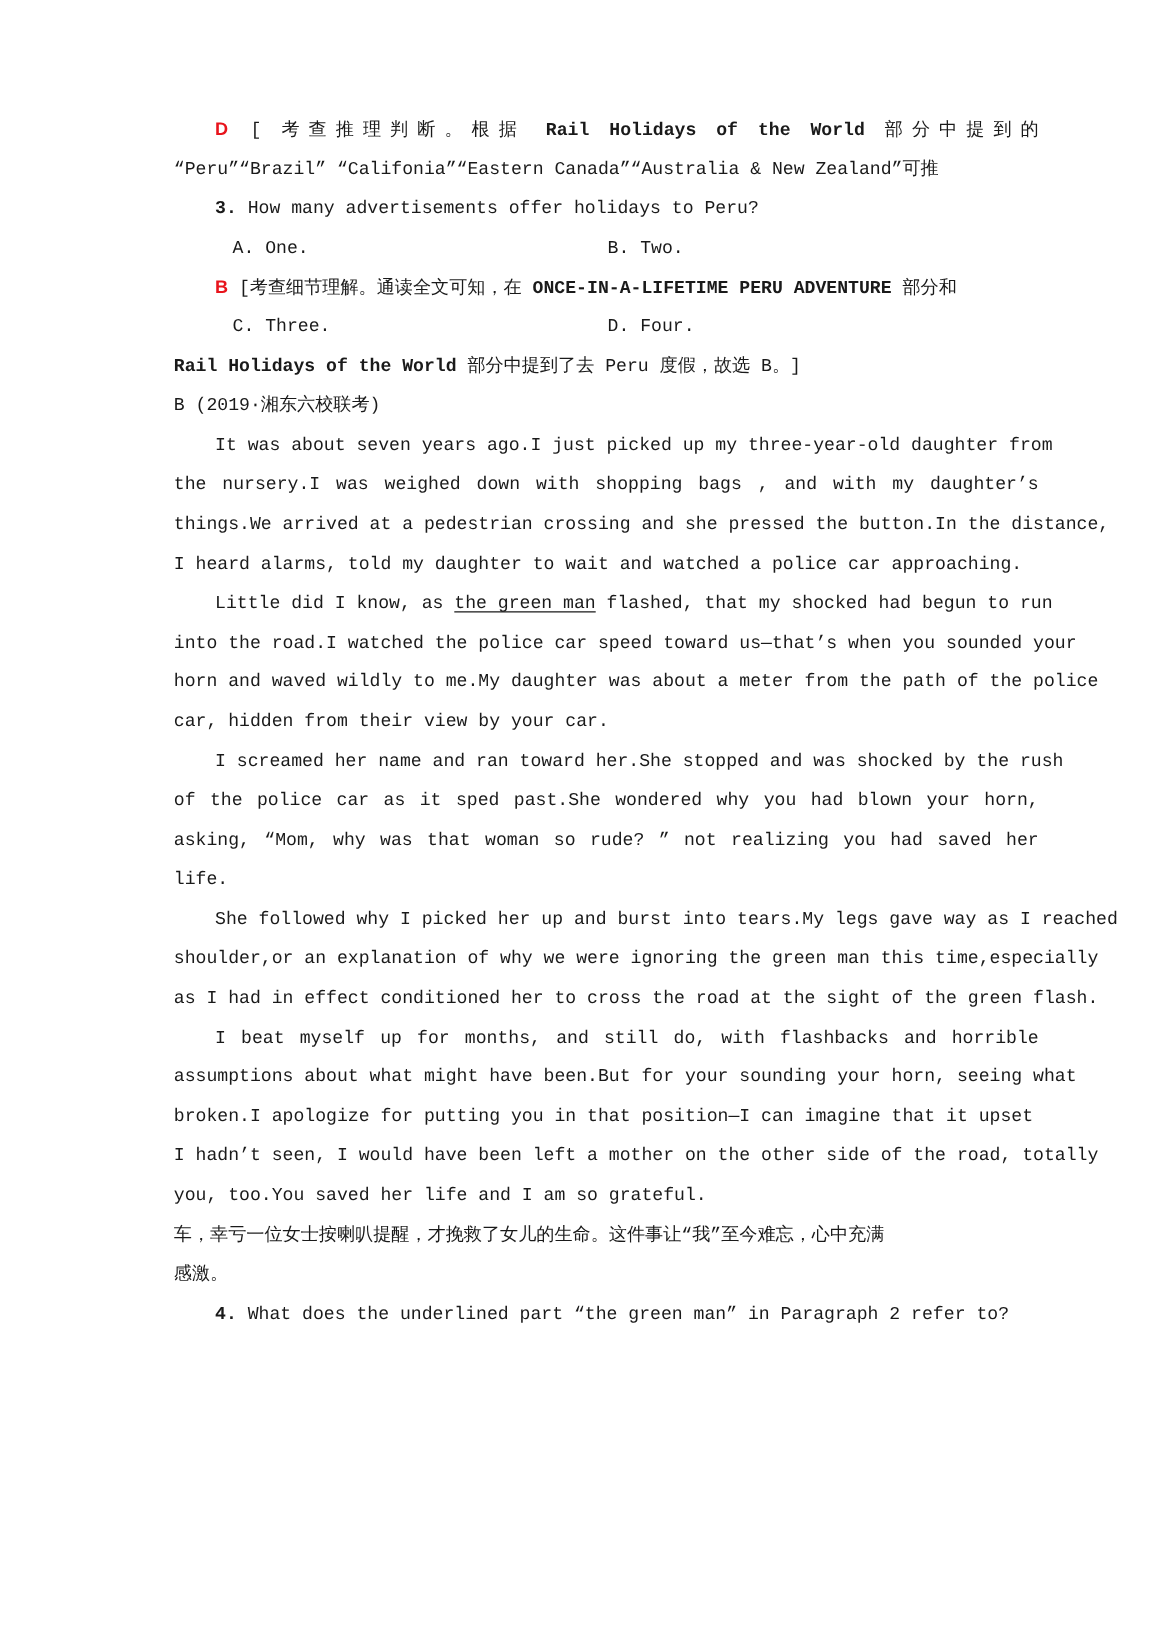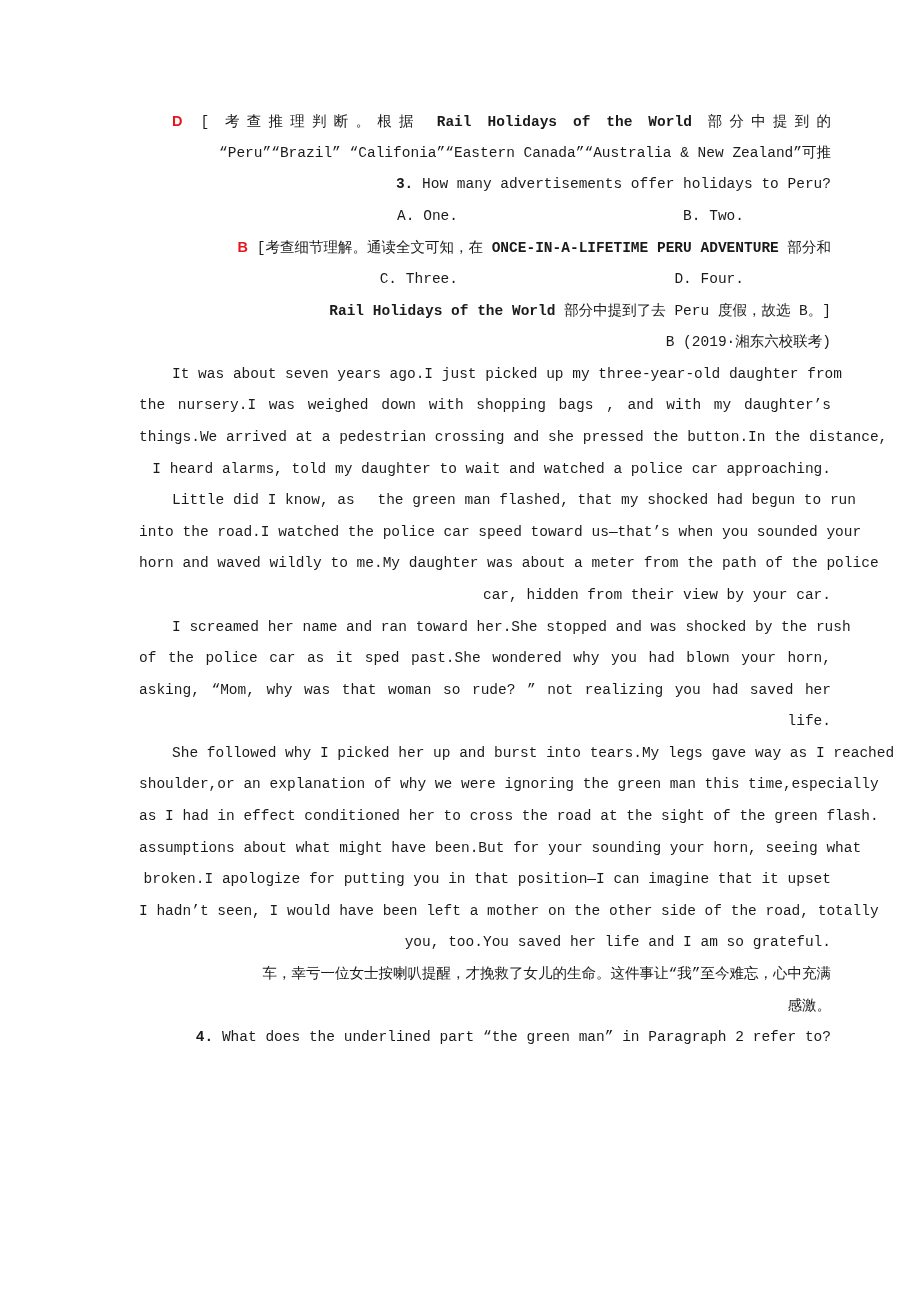--- a/index.html
+++ b/index.html
@@ -12,44 +12,43 @@
     height: 1302px;
     position: relative;
     overflow: hidden;
     color: #1a1a1a;
     font-family: "Liberation Mono", "DejaVu Sans Mono", monospace;
     font-size: 14.5px;
   }
   .page {
     position: absolute;
     left: 139px;
-    top: 106px;
+    top: 89px;
     width: 692px;
   }
   .line {
     height: 31.6px;
     line-height: 31.6px;
     white-space: nowrap;
     overflow: visible;
-    text-align: right;
   }
   .indent { padding-left: 33px; }
   .justify {
     text-align: justify;
     text-align-last: justify;
     white-space: normal;
     height: 31.6px;
     overflow: hidden;
   }
   .red { color: #e8141c; font-weight: bold; font-family: "Liberation Sans", sans-serif; }
   .bold { font-weight: bold; }
   .opt-row { display: flex; }
-  .opt-row .opt { width: 286px; }
-  .center { text-align: right; }
-  .u { text-underline-offset: 3px; margin-left: 14px; }
+  .opt-row .opt { width: 286px; margin-left: 14px; }
+  .center { text-align: left; }
+  .u { text-decoration: underline; text-underline-offset: 3px; }
   .gap { display: inline-block; width: 18px; }
 </style>
 </head>
 <body>
 
 <div class="page">
 
   <div class="line indent justify">
     <span class="red">D</span><span class="gap"></span><span>[ 考查推理判断。根据 </span><span class="bold">Rail Holidays of the World</span><span> 部分中提到的</span>
   </div>
@@ -92,20 +91,21 @@
 
   <div class="line indent">I screamed her name and ran toward her.She stopped and was shocked by the rush</div>
   <div class="line justify">of the police car as it sped past.She wondered why you had blown your horn,</div>
   <div class="line justify">asking, “Mom, why was that woman so rude? ” not realizing you had saved her</div>
   <div class="line">life.</div>
 
   <div class="line indent">She followed why I picked her up and burst into tears.My legs gave way as I reached</div>
   <div class="line">shoulder,or an explanation of why we were ignoring the green man this time,especially</div>
   <div class="line">as I had in effect conditioned her to cross the road at the sight of the green flash.</div>
 
+  <div class="line indent justify">I beat myself up for months, and still do, with flashbacks and horrible</div>
   <div class="line">assumptions about what might have been.But for your sounding your horn, seeing what</div>
   <div class="line">broken.I apologize for putting you in that position—I can imagine that it upset</div>
   <div class="line">I hadn’t seen, I would have been left a mother on the other side of the road, totally</div>
   <div class="line">you, too.You saved her life and I am so grateful.</div>
 
   <div class="line">车，幸亏一位女士按喇叭提醒，才挽救了女儿的生命。这件事让“我”至今难忘，心中充满</div>
   <div class="line">感激。</div>
 
   <div class="line indent">
     <span class="bold">4.</span>

